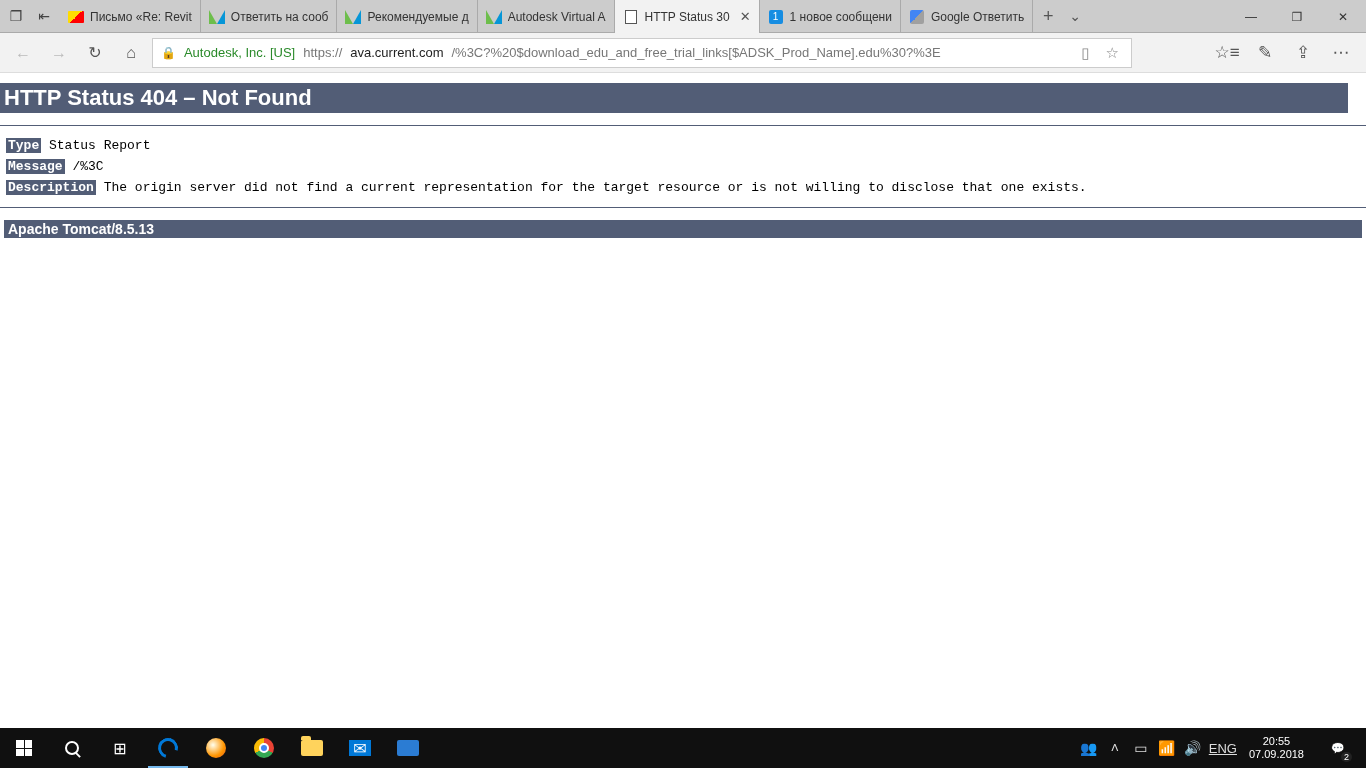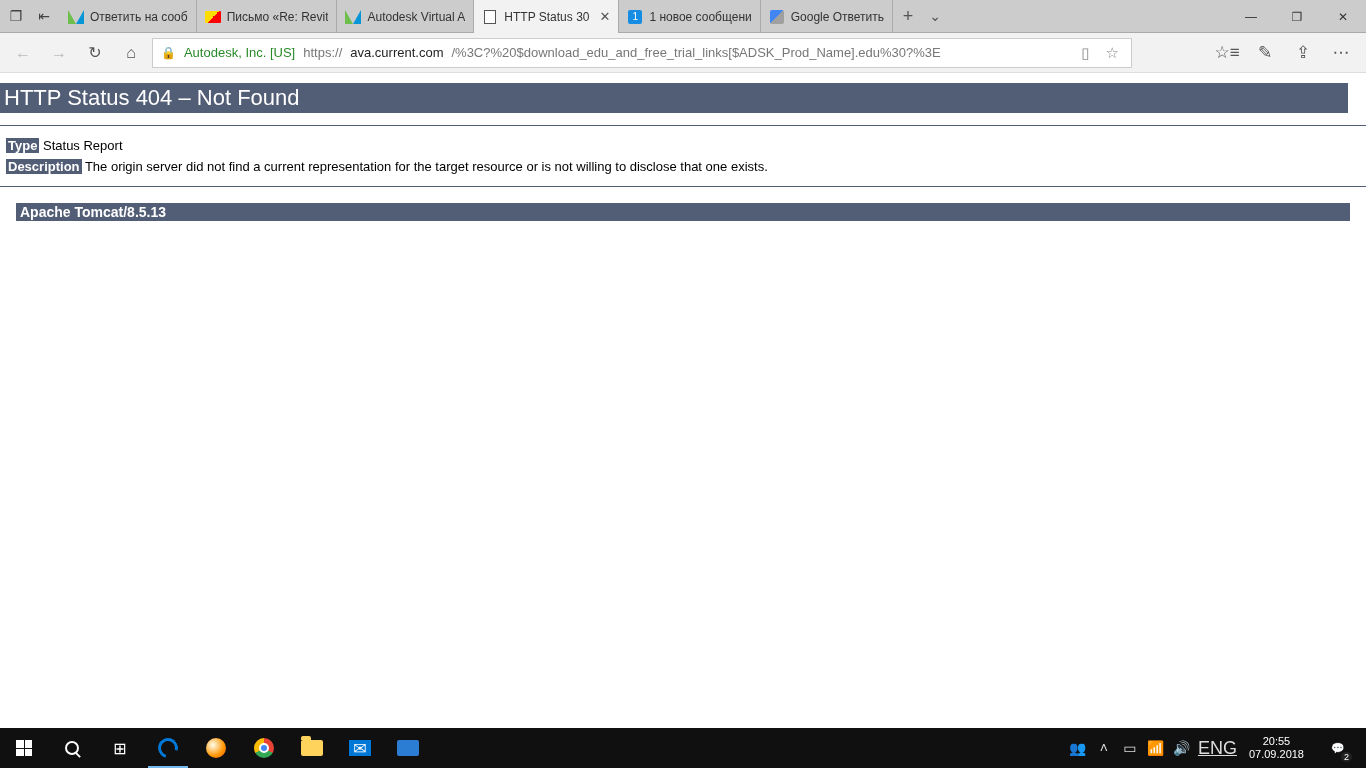--- a/index.html
+++ b/index.html
@@ -28,25 +28,25 @@
     .addr-field .owner { color: #2a8a2a; }
     .addr-field .url-gray { color: #777; text-align: right; }
     .addr-field .url-dark { color: #222; }
     .addr-field .spacer { flex: 1; }
     .addr-field .rbtn { color: #888; font-size: 15px; padding: 0 4px; cursor: pointer; }
     .addr-right { display: flex; gap: 4px; margin-left: auto; }
     .addr-right .rbtn { width: 34px; height: 30px; display: flex; align-items: center; justify-content: center; color: #555; font-size: 17px; cursor: pointer; }
 
     
     .page { padding: 0; margin: 0; }
-    .page h1 { background: #525D76; color: #fff; font-family: Tahoma, Arial, sans-serif; font-size: 22px; padding: 2px 4px; margin: 10px 18px 0 0; font-weight: normal; }
+    .page h1 { background: #525D76; color: #fff; font-family: Tahoma, Arial, sans-serif; font-size: 22px; padding: 2px 4px; margin: 10px 18px 0 0; font-weight: bold; }
     .page hr { border: none; border-top: 1px solid #525D76; margin: 12px 0; }
-    .page p { font-family: Liberation Sans, sans-serif; font-size: 13px; margin: 6px 6px; }
+    .page p { font-family: Liberation Mono, monospace; font-size: 13px; margin: 6px 6px; }
     .page p b.label { background: #525D76; color: #fff; padding: 0 2px; font-weight: bold; }
-    .page h3 { background: #525D76; color: #fff; font-family: Tahoma, Arial, sans-serif; font-size: 14px; padding: 1px 4px; margin: 16px; font-weight: bold; }
+    .page h3 { background: #525D76; color: #fff; font-family: Tahoma, Arial, sans-serif; font-size: 14px; padding: 1px 4px; margin: 4px; font-weight: bold; }
 
     
     .taskbar { position: absolute; bottom: 0; left: 0; right: 0; height: 40px; background: #101010; display: flex; align-items: center; color: #fff; }
     .taskbar .tbtn { width: 48px; height: 40px; display: flex; align-items: center; justify-content: center; cursor: pointer; position: relative; }
     .taskbar .tbtn.active::after { content: ""; position: absolute; bottom: 0; left: 4px; right: 4px; height: 2px; background: #76b9ed; }
     .taskbar .tray { margin-left: auto; display: flex; align-items: center; gap: 6px; padding: 0 6px; font-size: 11px; }
     .taskbar .tray .ticon { width: 20px; height: 40px; display: flex; align-items: center; justify-content: center; color: #ddd; font-size: 14px; cursor: pointer; }
     .taskbar .clock { display: flex; flex-direction: column; align-items: center; justify-content: center; line-height: 1.2; padding: 0 6px; cursor: pointer; }
     .taskbar .notif { width: 44px; height: 40px; display: flex; align-items: center; justify-content: center; cursor: pointer; position: relative; }
     .taskbar .notif .badge { position: absolute; bottom: 6px; right: 8px; background: #222; border-radius: 7px; font-size: 9px; padding: 0 3px; }
@@ -78,29 +78,35 @@
 <body>
 
 <div class="tab-strip">
   <div class="tab-strip-left">
     <div class="sysbtn">❐</div>
     <div class="sysbtn">⇤</div>
   </div>
 
   <div class="tab">
     <span class="favicon">
+        <span class="fav-yandex"></span>
+      </span>
+    <span class="title">Письмо «Re: Revit</span>
+  </div>
+  <div class="tab">
+    <span class="favicon">
         <span class="fav-autodesk"></span>
       </span>
     <span class="title">Ответить на сооб</span>
   </div>
   <div class="tab">
     <span class="favicon">
-        <span class="fav-yandex"></span>
-      </span>
-    <span class="title">Письмо «Re: Revit</span>
+        <span class="fav-autodesk"></span>
+      </span>
+    <span class="title">Рекомендуемые д</span>
   </div>
   <div class="tab">
     <span class="favicon">
         <span class="fav-autodesk"></span>
       </span>
     <span class="title">Autodesk Virtual A</span>
   </div>
   <div class="tab active">
     <span class="favicon">
         <span class="fav-page"></span>
@@ -153,20 +159,21 @@
     <div class="rbtn">✎</div>
     <div class="rbtn">⇪</div>
     <div class="rbtn">⋯</div>
   </div>
 </div>
 
 <div class="page">
   <h1>HTTP Status 404 – Not Found</h1>
   <hr>
   <p><b class="label">Type</b><span> Status Report</span></p>
+  <p><b class="label">Message</b><span> /%3C</span></p>
   <p><b class="label">Description</b><span> The origin server did not find a current representation for the target resource or is not willing to disclose that one exists.</span></p>
   <hr>
   <h3>Apache Tomcat/8.5.13</h3>
 </div>
 
 <div class="taskbar">
   <div class="tbtn">
       <span class="winlogo">
         <span></span>
         <span></span>
@@ -198,21 +205,21 @@
   <div class="tbtn">
       <span class="badge-app"></span>
     </div>
 
   <div class="tray">
     <div class="ticon">👥</div>
     <div class="ticon">˄</div>
     <div class="ticon">▭</div>
     <div class="ticon">📶</div>
     <div class="ticon">🔊</div>
-    <div class="ticon" style="width:auto;font-size:18px;text-decoration:underline;">ENG</div>
+    <div class="ticon" style="width:auto;font-size:13px;text-decoration:underline;">ENG</div>
     <div class="clock">
       <span>20:55</span>
       <span>07.09.2018</span>
     </div>
     <div class="notif">
       💬<span class="badge">2</span>
     </div>
   </div>
 </div>
 

